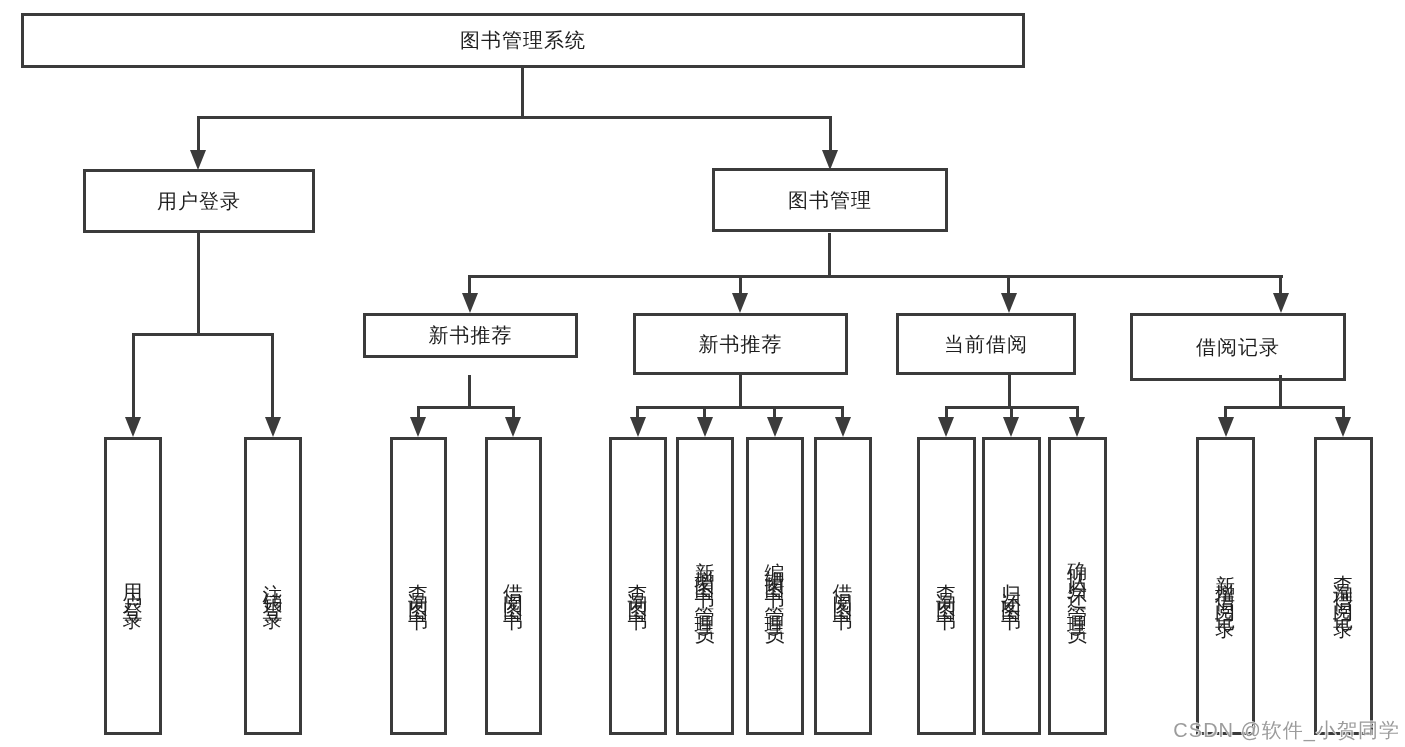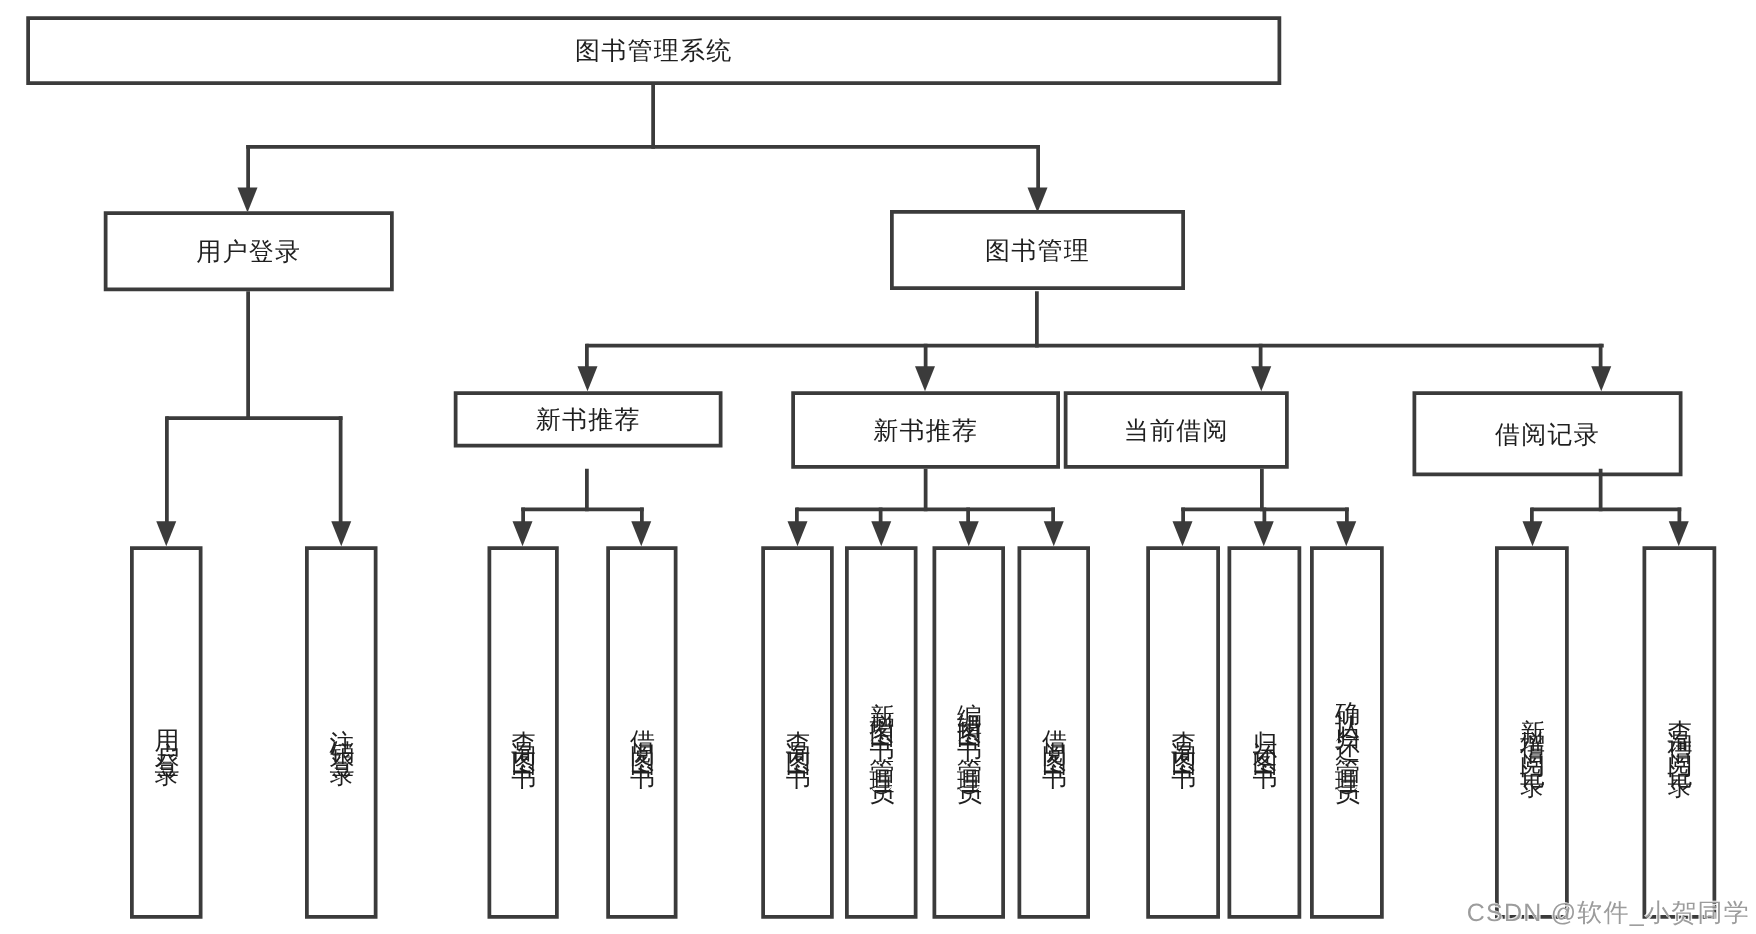--- a/index.html
+++ b/index.html
@@ -97,21 +97,21 @@
   <div class="ah" style="left:1001px;top:293px"></div>
   <div class="ln" style="left:1279px;top:275px;width:3px;height:22px"></div>
   <div class="ah" style="left:1273px;top:293px"></div>
 
   <div class="box h" style="left:363px;top:313px;width:215px;height:45px">
     <span>新书推荐</span>
   </div>
   <div class="box h" style="left:633px;top:313px;width:215px;height:62px">
     <span>新书推荐</span>
   </div>
-  <div class="box h" style="left:851px;top:313px;width:180px;height:62px">
+  <div class="box h" style="left:896px;top:313px;width:180px;height:62px">
     <span>当前借阅</span>
   </div>
   <div class="box h" style="left:1130px;top:313px;width:216px;height:68px">
     <span>借阅记录</span>
   </div>
 
   <div class="ln" style="left:468px;top:375px;width:3px;height:34px"></div>
   <div class="ln" style="left:417px;top:406px;width:98px;height:3px"></div>
   <div class="ln" style="left:417px;top:406px;width:3px;height:15px"></div>
   <div class="ah" style="left:410px;top:417px"></div>

